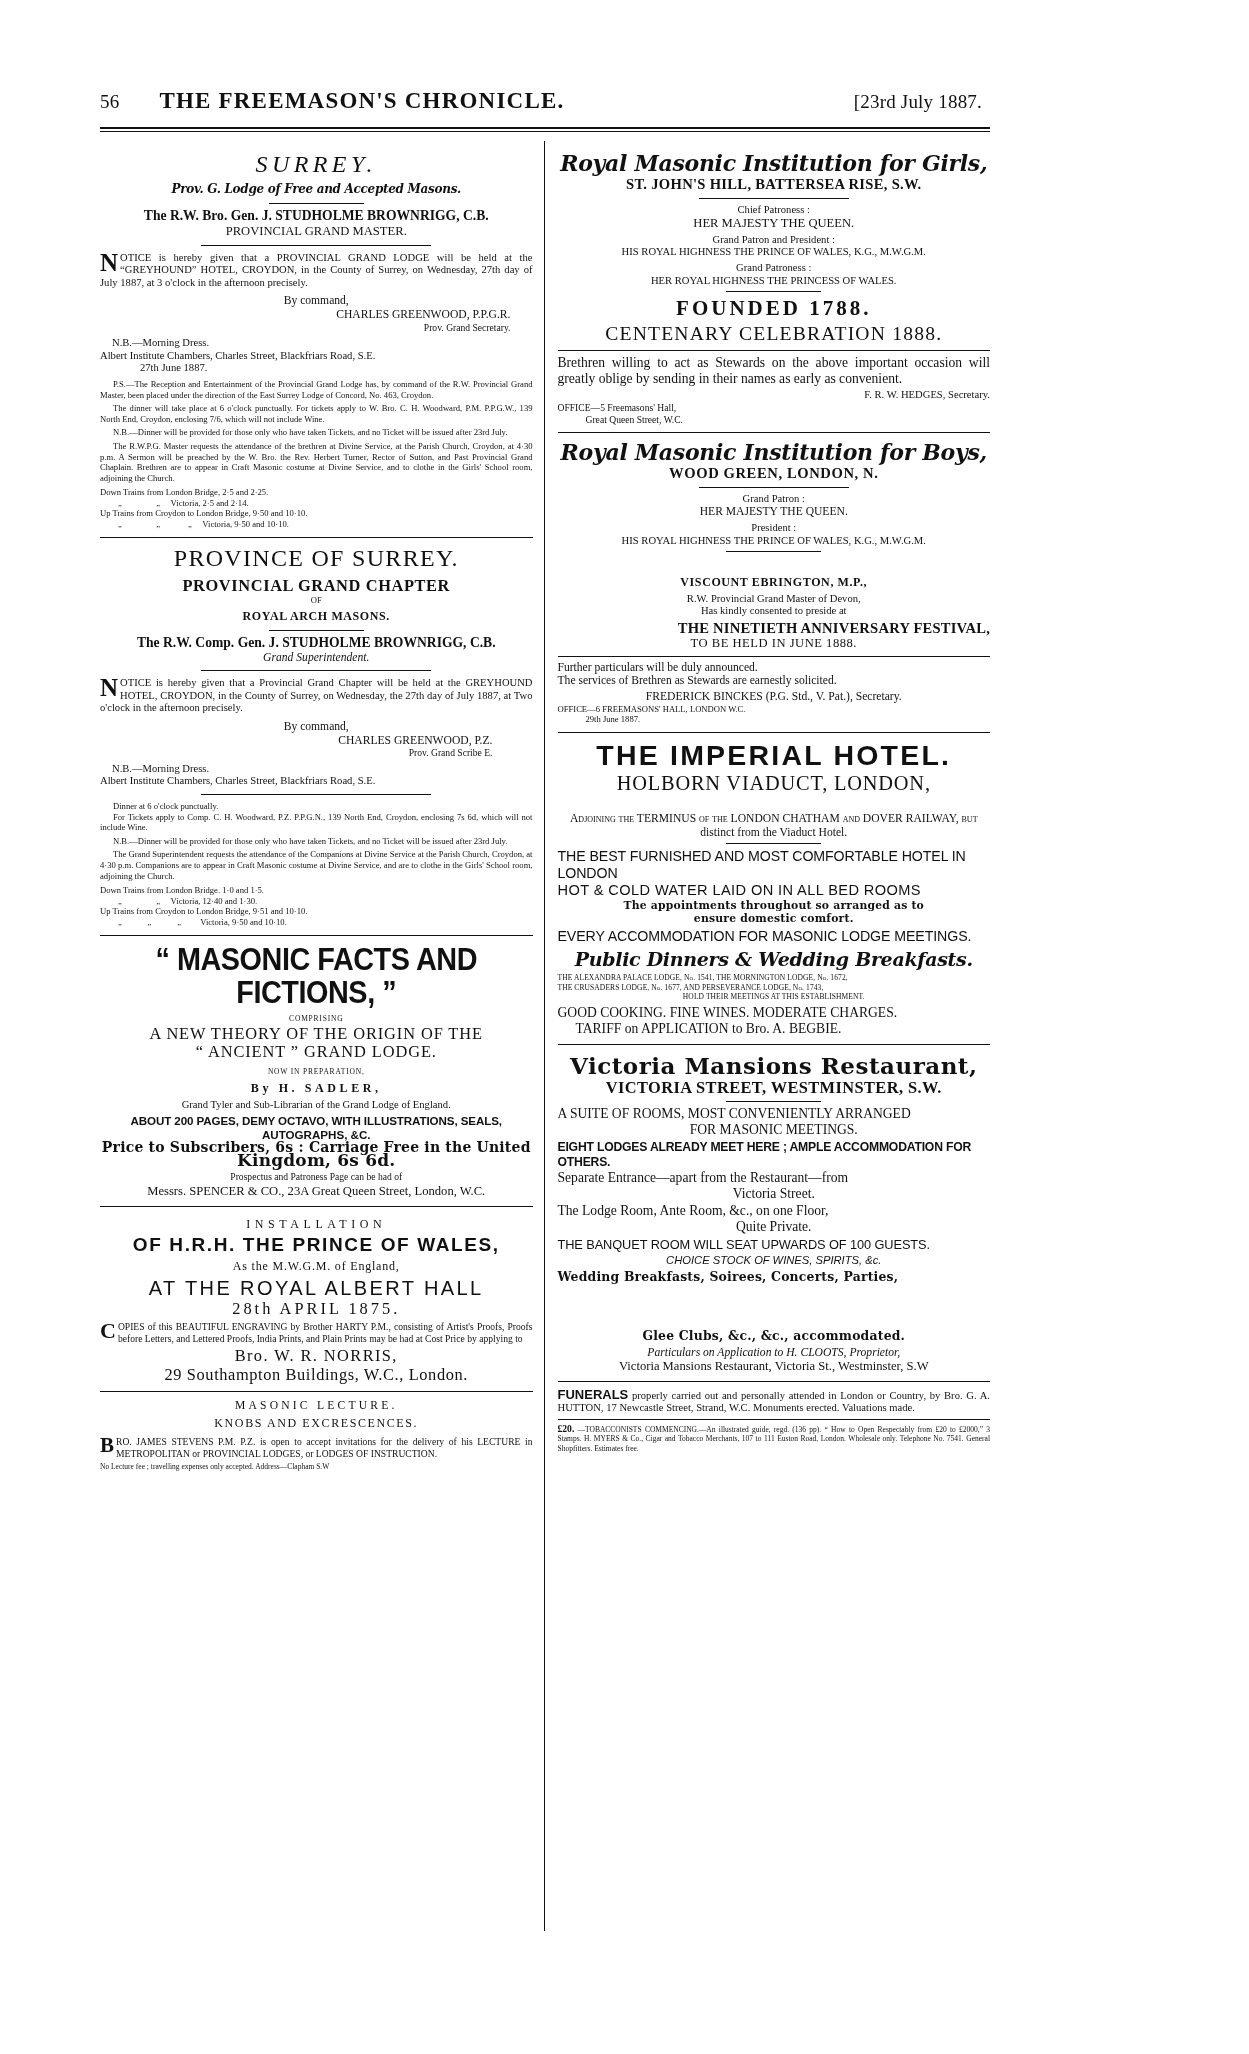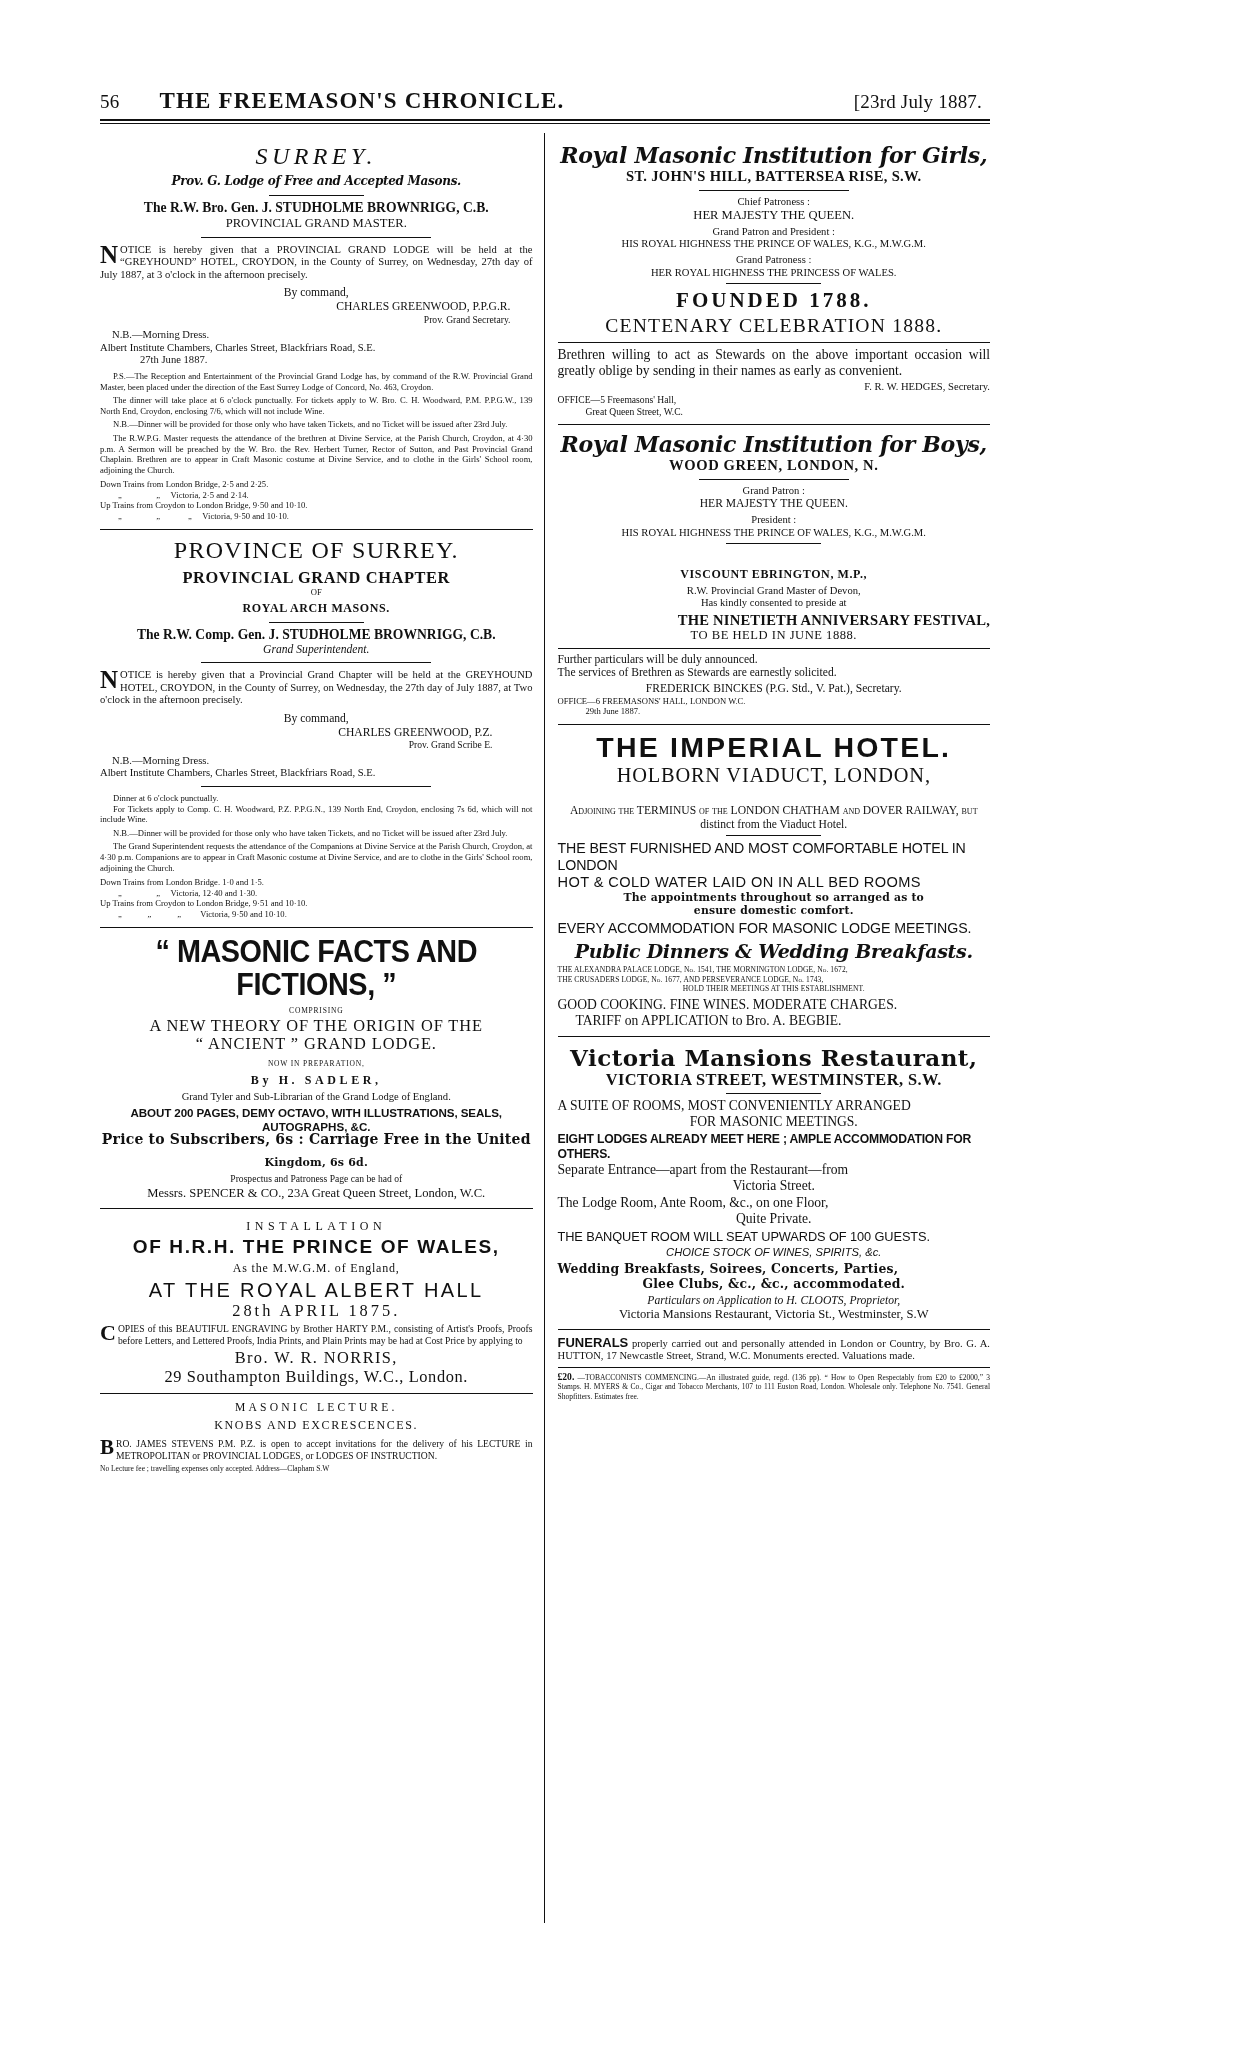--- a/index.html
+++ b/index.html
@@ -16,21 +16,21 @@
     width:890px;
     height:1900px;
   }
   
   .masthead{
     display:flex;
     align-items:baseline;
     justify-content:space-between;
     font-size:20px;
     letter-spacing:.2px;
-    padding-bottom:4px;
+    padding-bottom:12px;
   }
   .masthead .folio{font-size:19px;font-weight:400;}
   .masthead .title{
     font-weight:700;
     font-size:23px;
     letter-spacing:1.2px;
     flex:0 0 auto;
     margin-left:40px;
   }
   .masthead .issue{font-size:19px;margin-left:auto;padding-right:8px;}
@@ -204,21 +204,21 @@
         <div class="c poster-xl" style="margin-top:3px;">“ MASONIC FACTS AND FICTIONS, ”</div>
         <div class="c t7 sc" style="margin-top:5px;letter-spacing:.8px;">COMPRISING</div>
         <div class="c t16" style="letter-spacing:.9px;margin-top:2px;">A NEW THEORY OF THE ORIGIN OF THE</div>
         <div class="c t16" style="letter-spacing:.9px;">“ ANCIENT ” GRAND LODGE.</div>
         <div class="c t7 sc" style="margin-top:5px;letter-spacing:.8px;">NOW IN PREPARATION,</div>
         <div class="c t18 b" style="letter-spacing:3.6px;margin-top:2px;">By H. SADLER,</div>
         <div class="c t10">Grand Tyler and Sub-Librarian of the Grand Lodge of England.</div>
         <div class="c sansb" style="font-size:11.6px;line-height:13.4px;margin-top:3px;letter-spacing:-.1px;">ABOUT 200 PAGES, DEMY OCTAVO, WITH ILLUSTRATIONS, SEALS,</div>
         <div class="c sansb" style="font-size:11.6px;line-height:13.4px;">AUTOGRAPHS, &amp;C.</div>
         <div class="c slab" style="font-size:14px;line-height:13.4px;margin-top:0;">Price to Subscribers, 6s :  Carriage Free in the United</div>
-        <div class="c slab" style="font-size:11px;line-height:13.4px;margin-top:10px;">Kingdom, 6s 6d.</div>
+        <div class="c slab" style="font-size:17px;line-height:13.4px;">Kingdom, 6s 6d.</div>
         <div class="c t9" style="margin-top:3px;">Prospectus and Patroness Page can be had of</div>
         <div class="c t12" style="margin-top:2px;">Messrs. SPENCER &amp; CO., 23A Great Queen Street, London, W.C.</div>
       </div>
 
       <hr class="hr-wide">
 
       <div>
         <div class="c t18" style="letter-spacing:4.6px;margin-top:2px;">INSTALLATION</div>
         <div class="c sansb" style="font-size:19px;line-height:22px;letter-spacing:1.6px;">OF H.R.H. THE PRINCE OF WALES,</div>
         <div class="c t18" style="letter-spacing:.8px;">As the M.W.G.M. of England,</div>
@@ -323,21 +323,21 @@
         <div class="t13">A SUITE OF ROOMS, MOST CONVENIENTLY ARRANGED</div>
         <div class="c t13">FOR MASONIC MEETINGS.</div>
         <div class="sansb" style="font-size:12.2px;line-height:15px;margin-top:3px;letter-spacing:-.2px;">EIGHT LODGES ALREADY MEET HERE ; AMPLE ACCOMMODATION FOR OTHERS.</div>
         <div class="t13">Separate Entrance—apart from the Restaurant—from</div>
         <div class="c t13">Victoria Street.</div>
         <div class="t13" style="margin-top:2px;">The Lodge Room, Ante Room, &amp;c., on one Floor,</div>
         <div class="c t13">Quite Private.</div>
         <div class="sans" style="font-size:12.8px;line-height:16px;margin-top:2px;letter-spacing:-.1px;">THE BANQUET ROOM WILL SEAT UPWARDS OF 100 GUESTS.</div>
         <div class="c sans" style="font-size:11.2px;line-height:14px;font-style:italic;">CHOICE STOCK OF WINES, SPIRITS, &amp;c.</div>
         <div class="slab" style="font-size:12.4px;line-height:15px;margin-top:2px;">Wedding Breakfasts, Soirees, Concerts, Parties,</div>
-        <div class="c slab" style="font-size:12.4px;line-height:15px;">Glee Clubs, &amp;c., &amp;c., accommodated.</div>
+        <div class="c slab" style="font-size:12.4px;line-height:15px;margin-top:44px;">Glee Clubs, &amp;c., &amp;c., accommodated.</div>
         <div class="c t11" style="font-style:italic;margin-top:3px;">Particulars on Application to H. CLOOTS, Proprietor,</div>
         <div class="c t12">Victoria Mansions Restaurant, Victoria St., Westminster, S.W</div>
       </div>
 
       <hr class="hr-wide">
 
       <div class="t10 j" style="margin-top:2px;">
         <span class="sansb" style="font-size:13px;">FUNERALS</span>
         <span>properly carried out and personally attended in London or Country, by Bro. G. A. HUTTON, 17 Newcastle Street, Strand, W.C. Monuments erected. Valuations made.</span>
       </div>

